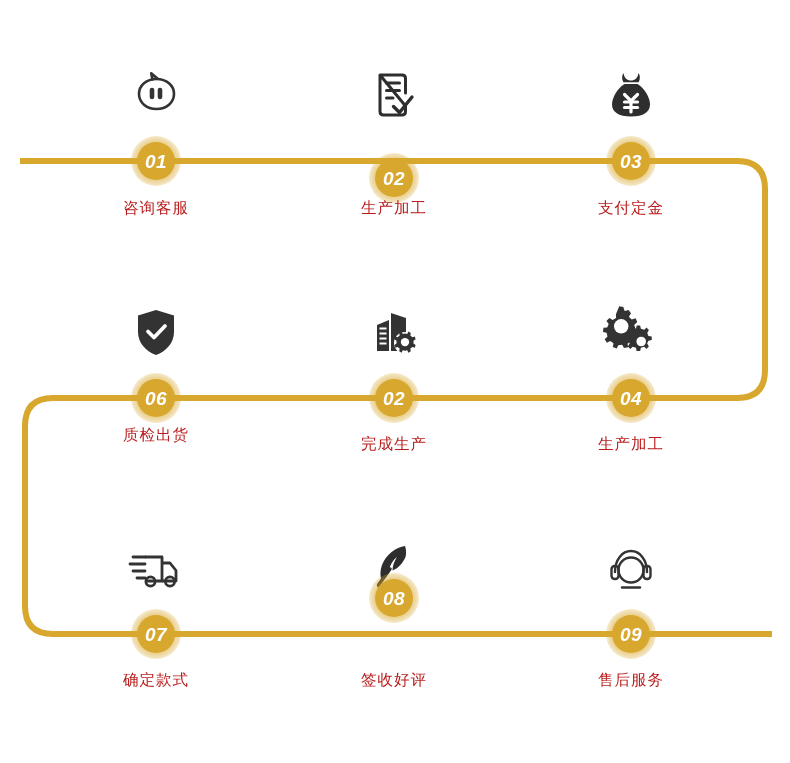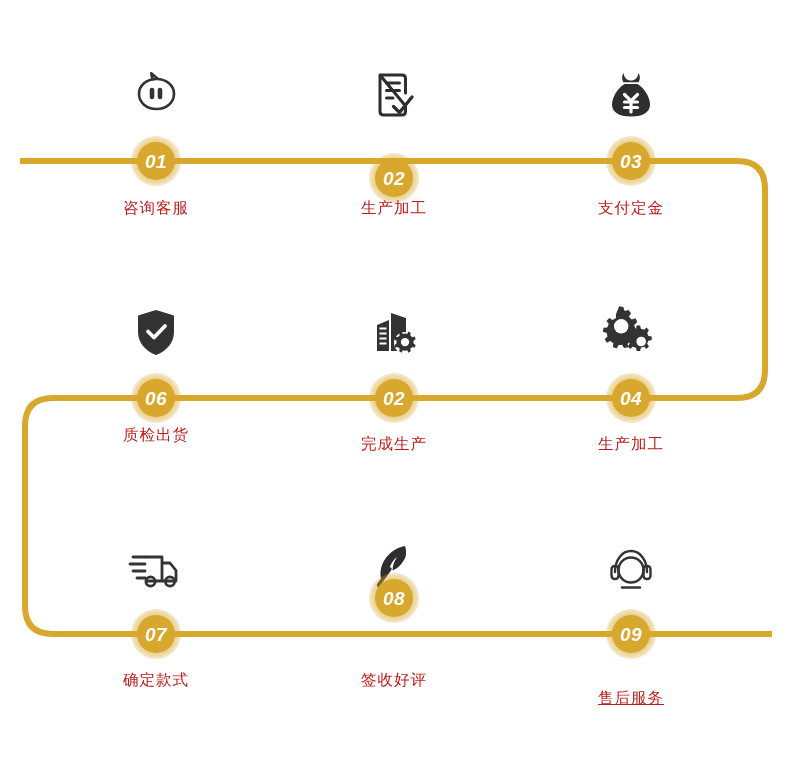--- a/index.html
+++ b/index.html
@@ -264,16 +264,16 @@
           <rect x="39.5" y="24" width="7" height="13" rx="3.2" fill="none" stroke="#333" stroke-width="2.4"></rect>
           <path d="M18 45.5 L36 45.5" stroke="#333" stroke-width="2.4" stroke-linecap="round"></path>
         </svg>
       </span>
     </div>
     <div class="badge" style="top:609px;">
       <span class="halo"></span>
       <span class="disc"></span>
       <span class="num">09</span>
     </div>
-    <div class="step-label" style="top:688px;text-decoration:underline;">售后服务</div>
+    <div class="step-label" style="top:670px;">售后服务</div>
   </div>
 
 </div>
 
 </body></html>

